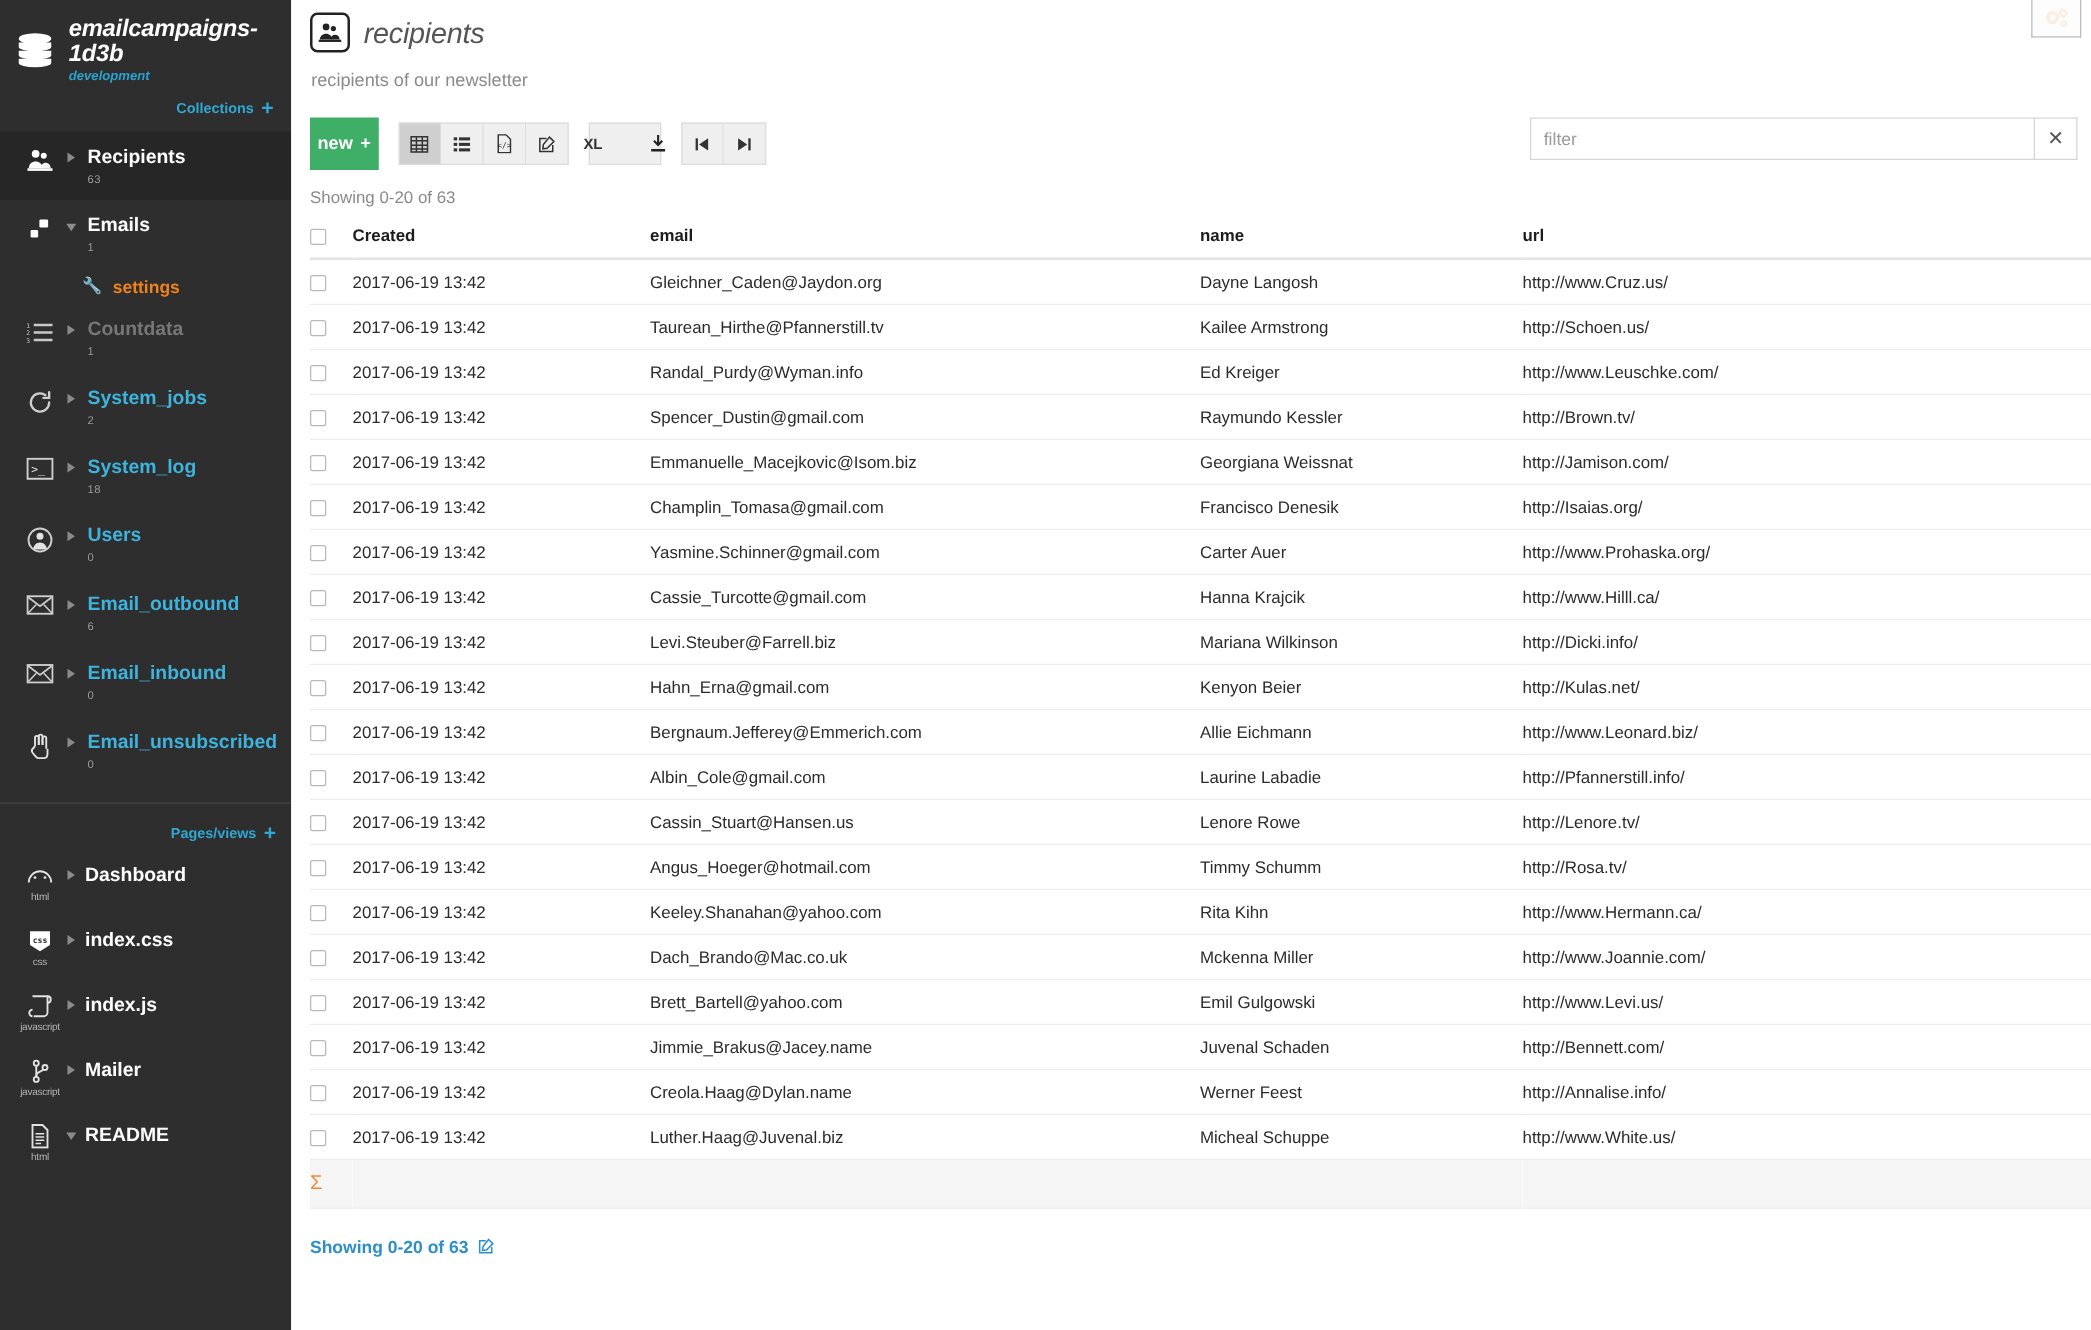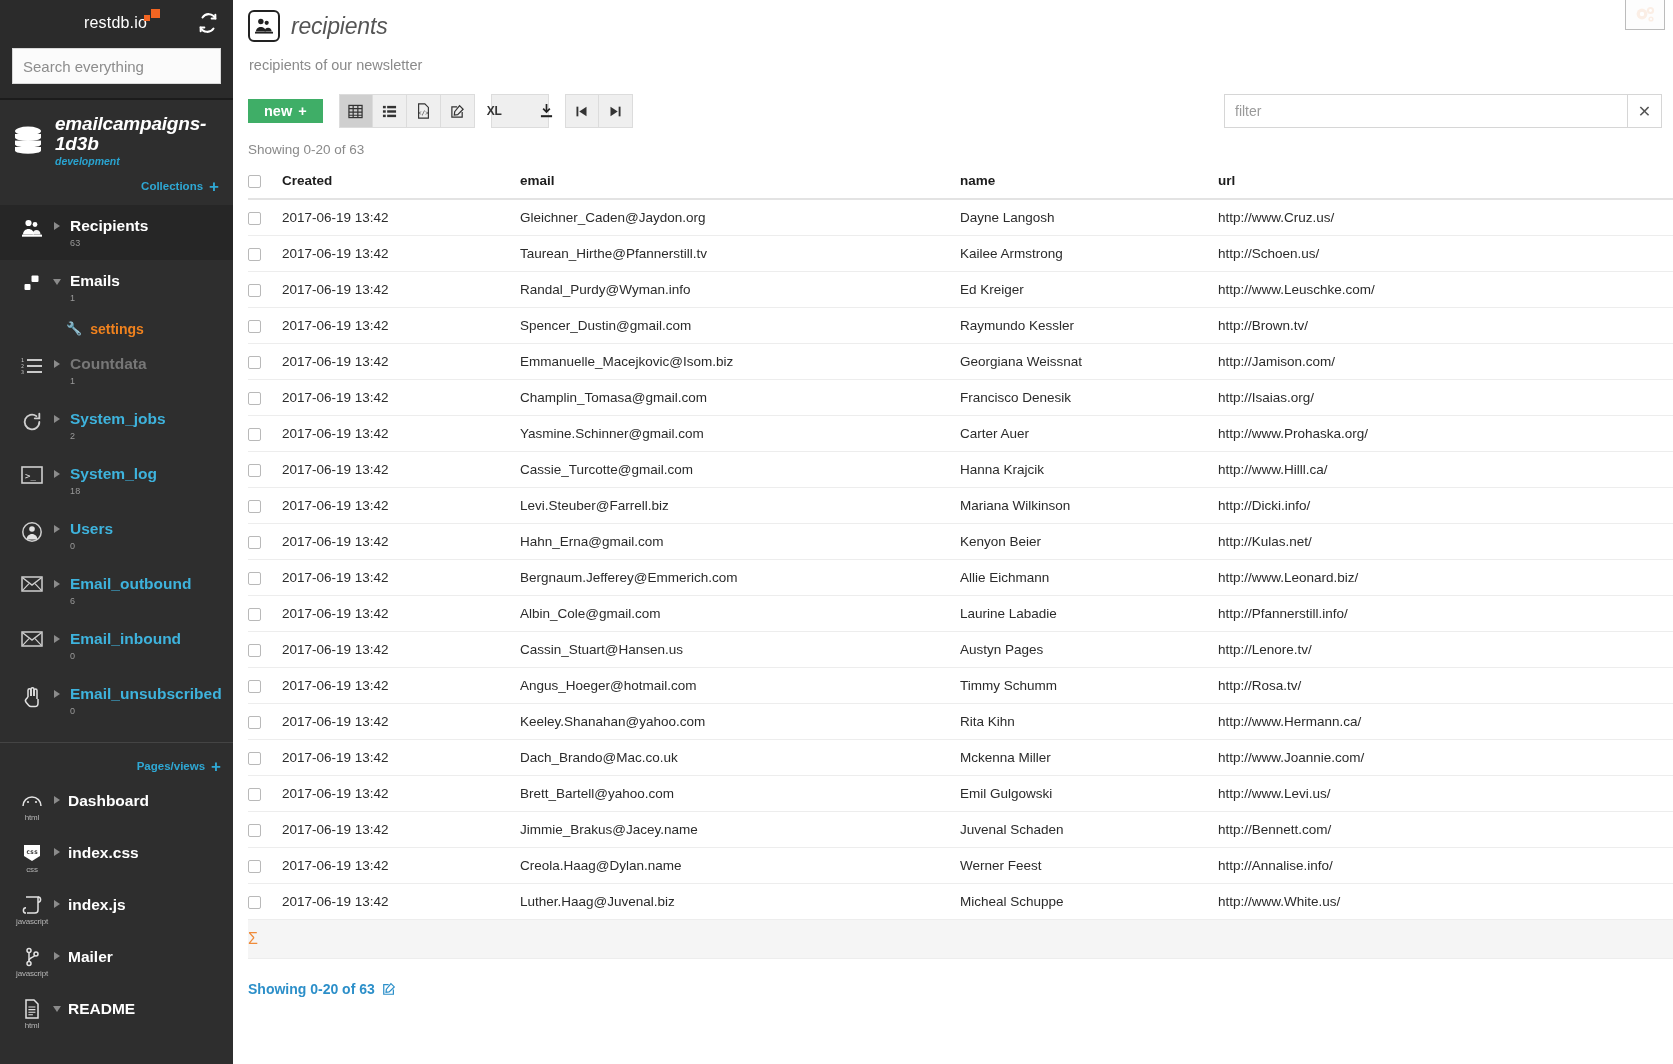--- a/index.html
+++ b/index.html
@@ -181,21 +181,21 @@
     margin-top: 15px; font-size: 14.5px; color: #8a8a8a;
     padding-left: 1px;
   }
 
   .toolbar {
     display: flex; align-items: center; gap: 16px;
     padding: 21px 0 0 15px; position: relative;
   }
   .btn-new {
     background: #3fae67; color: #ffffff;
-    border: none; height: 24px; padding: 0 16px;
+    border: none; height: 42px; padding: 0 6px;
     font-size: 14.5px; font-weight: bold; cursor: pointer;
     font-family: "Liberation Sans", sans-serif;
     display: flex; align-items: center; gap: 6px;
   }
   .btn-group { display: flex; }
   .tb-btn {
     width: 34px; height: 34px;
     border: 1px solid #dcdcdc; border-left: none;
     background: #efefef; cursor: pointer;
     display: flex; align-items: center; justify-content: center;
@@ -268,39 +268,20 @@
   }
   svg { display: block; }
 </style>
 </head>
 <body>
 
 <div id="app">
 
   <div class="sidebar">
 
-    <div class="sb-top">
-      <div class="sb-brandrow">
-        <div class="sb-logo">
-          <span>restdb.io</span>
-          <span class="dot"></span>
-        </div>
-        <div class="sb-refresh">
-          <svg width="22" height="22" viewBox="0 0 24 24" fill="none" stroke="#fff" stroke-width="2.2" stroke-linecap="round">
-            <path d="M20 7a8 8 0 0 0-14-1"></path>
-              <path d="M4 17a8 8 0 0 0 14 1"></path>
-            <path d="M20 3v4h-4"></path>
-              <path d="M4 21v-4h4"></path>
-          </svg>
-        </div>
-      </div>
-      <div class="search-wrap">
-        <input class="search-input" type="text" placeholder="Search everything" style="">
-      </div>
-    </div>
 
     <div class="db-block">
       <div class="db-row">
         <div class="db-icon">
           <svg width="32" height="32" viewBox="0 0 32 32">
             <ellipse cx="16" cy="7" rx="13" ry="4.4" fill="#fff"></ellipse>
             <rect x="3" y="10" width="26" height="3.6" fill="#fff"></rect>
             <ellipse cx="16" cy="13.6" rx="13" ry="3.4" fill="#fff"></ellipse>
             <rect x="3" y="16.6" width="26" height="3.6" fill="#fff"></rect>
             <ellipse cx="16" cy="20.2" rx="13" ry="3.4" fill="#fff"></ellipse>
@@ -783,21 +764,21 @@
               <td class="cb-cell"><input type="checkbox" class="rowcb" style=""></td>
               <td>2017-06-19 13:42</td>
               <td>Albin_Cole@gmail.com</td>
               <td>Laurine Labadie</td>
               <td>http://Pfannerstill.info/</td>
             </tr>
             <tr>
               <td class="cb-cell"><input type="checkbox" class="rowcb" style=""></td>
               <td>2017-06-19 13:42</td>
               <td>Cassin_Stuart@Hansen.us</td>
-              <td>Austyn Pages</td>
+              <td>Lenore Rowe</td>
               <td>http://Lenore.tv/</td>
             </tr>
             <tr>
               <td class="cb-cell"><input type="checkbox" class="rowcb" style=""></td>
               <td>2017-06-19 13:42</td>
               <td>Angus_Hoeger@hotmail.com</td>
               <td>Timmy Schumm</td>
               <td>http://Rosa.tv/</td>
             </tr>
             <tr>

